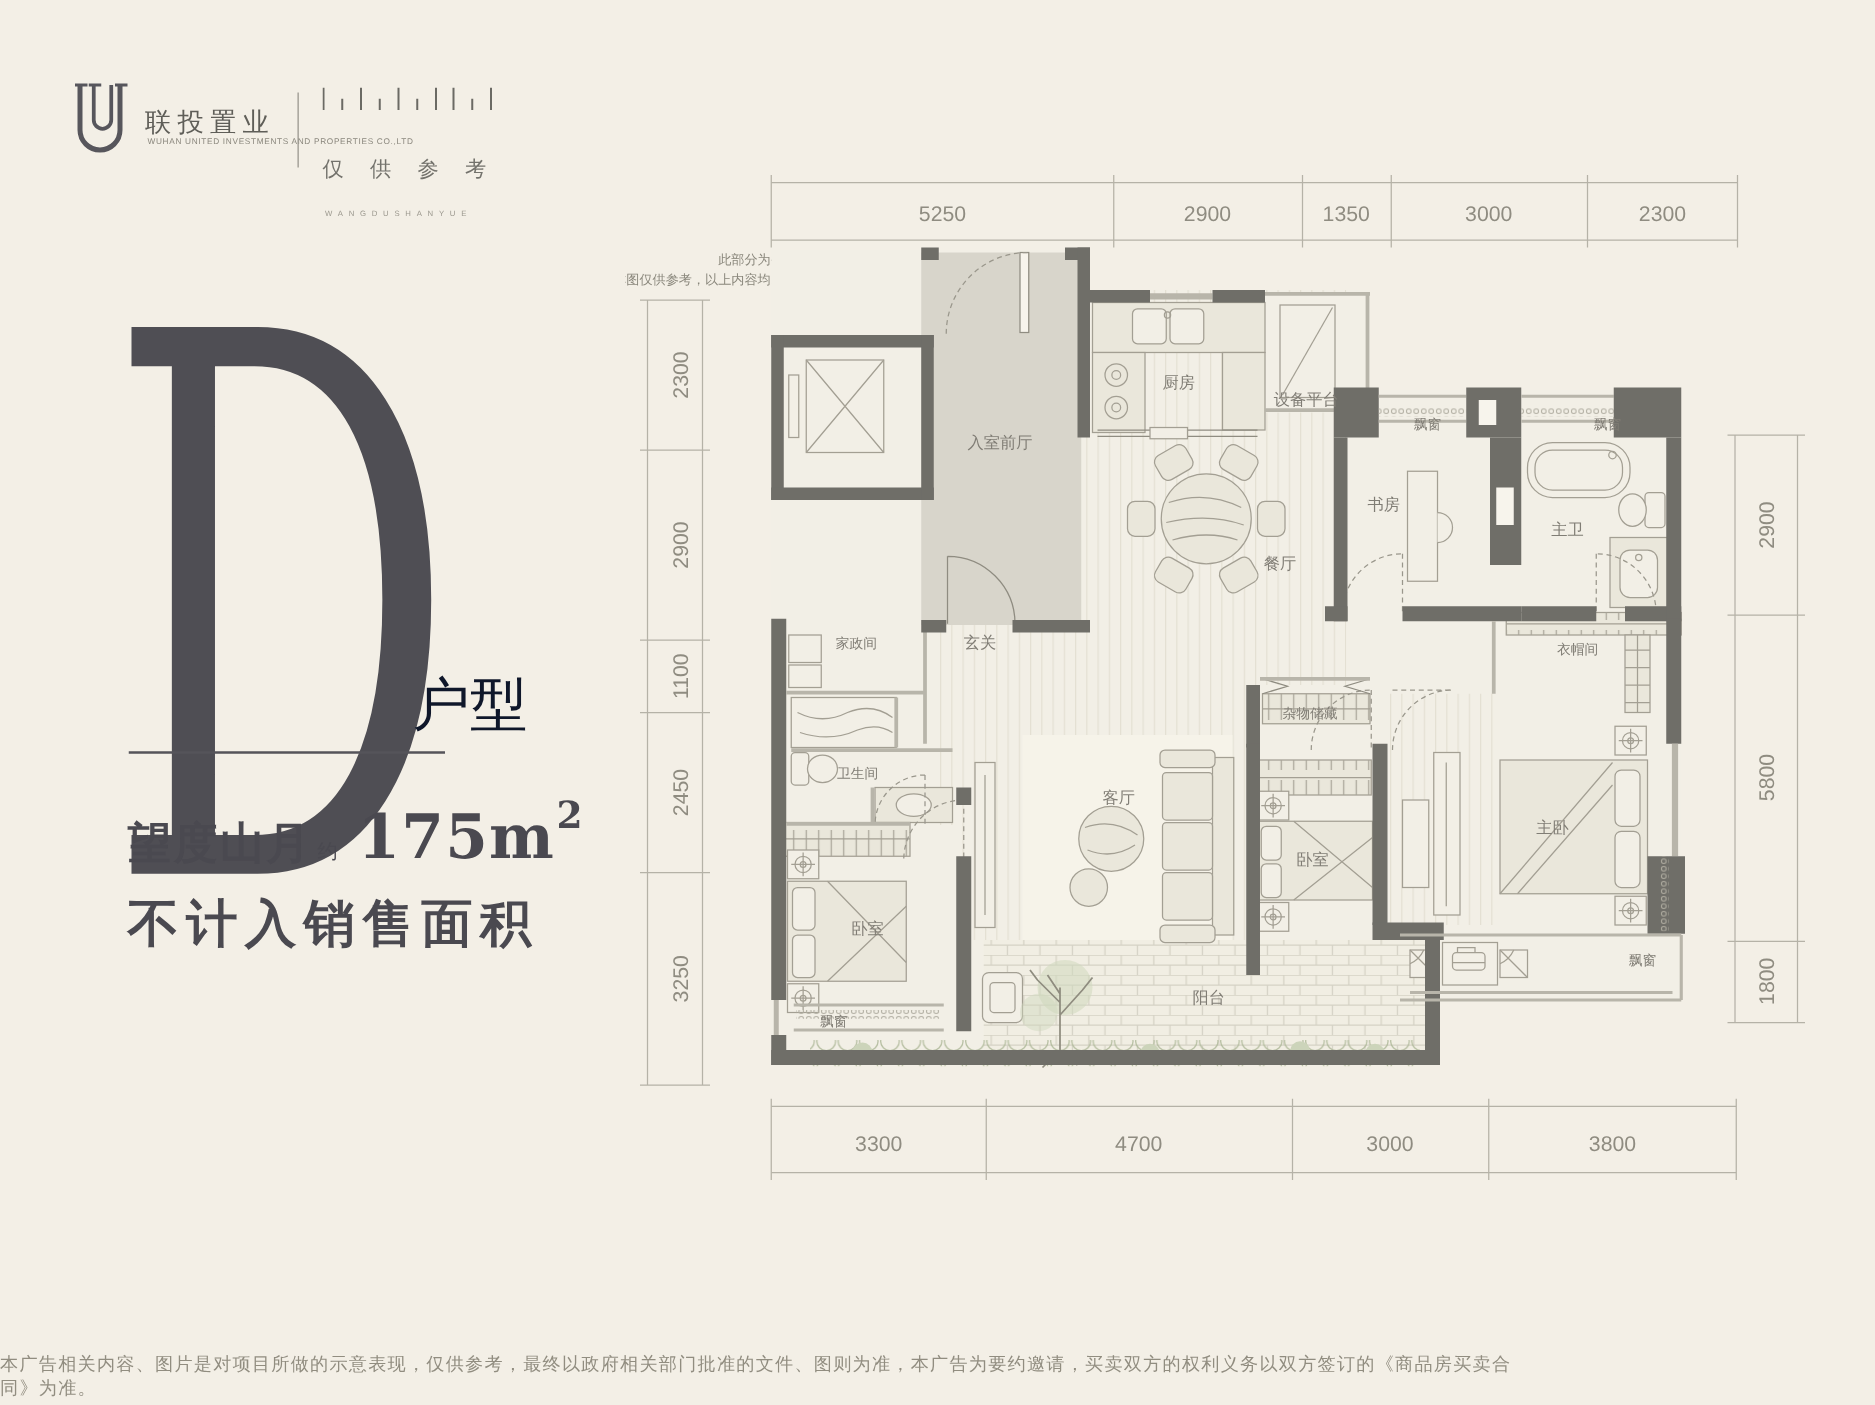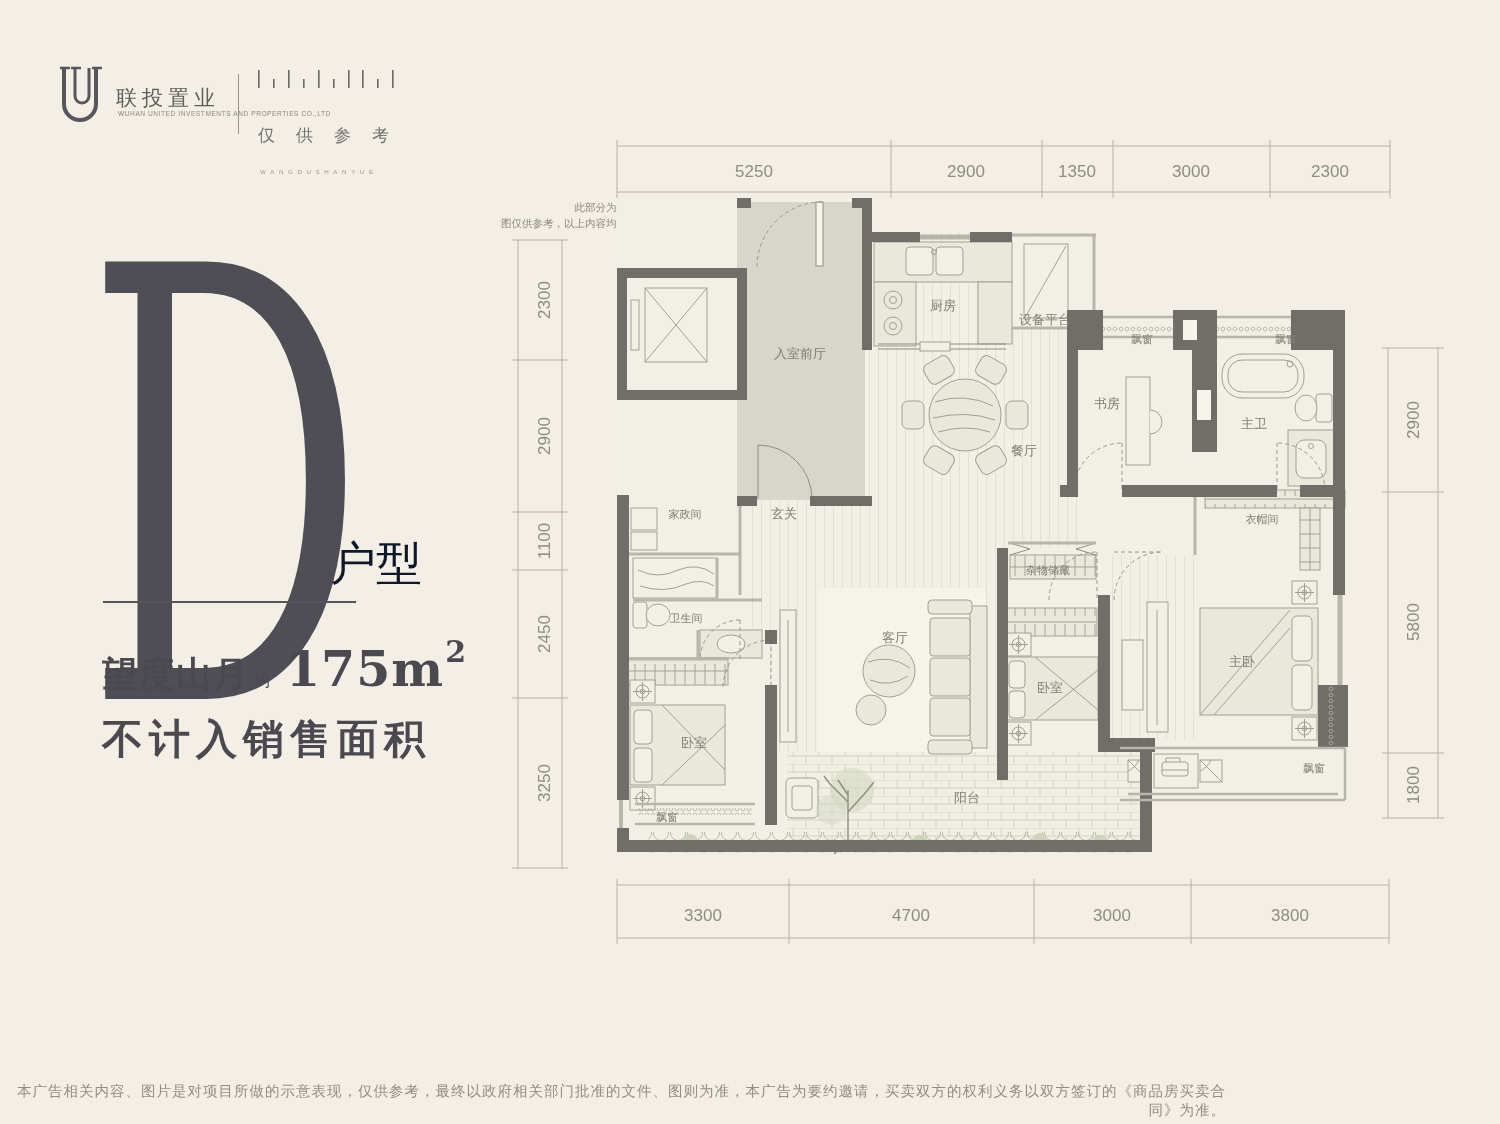--- a/index.html
+++ b/index.html
@@ -18,21 +18,21 @@
   #unit-type{left:330px;top:534px;font-size:46px;line-height:1.28;color:#0f172a;font-weight:500;}
   #rule{left:103px;top:601px;width:253px;height:2px;background:#55545a;}
   #area-line{left:102px;top:640px;display:flex;align-items:baseline;color:#4a4950;}
   #area-prefix{font-size:35px;font-weight:700;letter-spacing:2px;}
   #area-approx{font-size:16px;margin:0 2px 0 4px;}
   #area-value{font-family:"DejaVu Serif","Liberation Serif",serif;font-size:49px;font-weight:700;letter-spacing:1px;margin-left:14px;}
   #area-sup{font-family:"DejaVu Serif","Liberation Serif",serif;font-size:30px;font-weight:700;
       position:relative;top:-24px;left:1px;}
   #layout-line{left:102px;top:712px;font-size:41px;font-weight:700;letter-spacing:6px;color:#4a4950;}
   
-  #footer{left:0;top:1082px;width:1226px;text-align:right;font-size:14.5px;color:#918d80;letter-spacing:1px;}
+  #footer{left:0;top:1082px;width:1226px;text-align:left;font-size:14.5px;color:#918d80;letter-spacing:1px;}
   
   #plan{left:500px;top:140px;}
   text.rm{fill:#807d75;font-size:13px;text-anchor:middle;font-family:"Liberation Sans",sans-serif;}
   text.sm{font-size:11px;}
   text.dim{fill:#8f8c81;font-size:17px;text-anchor:middle;font-family:"Liberation Sans",sans-serif;}
   text.note{fill:#8a877c;font-size:10.5px;text-anchor:end;font-family:"Liberation Sans",sans-serif;}
   .wall{fill:#6f6e68;}
   .lw{stroke:#b8b5aa;fill:none;}
   .fu{fill:#eae7db;stroke:#a39f93;stroke-width:1;}
   .fu2{fill:#f2efe6;stroke:#a39f93;stroke-width:1;}

